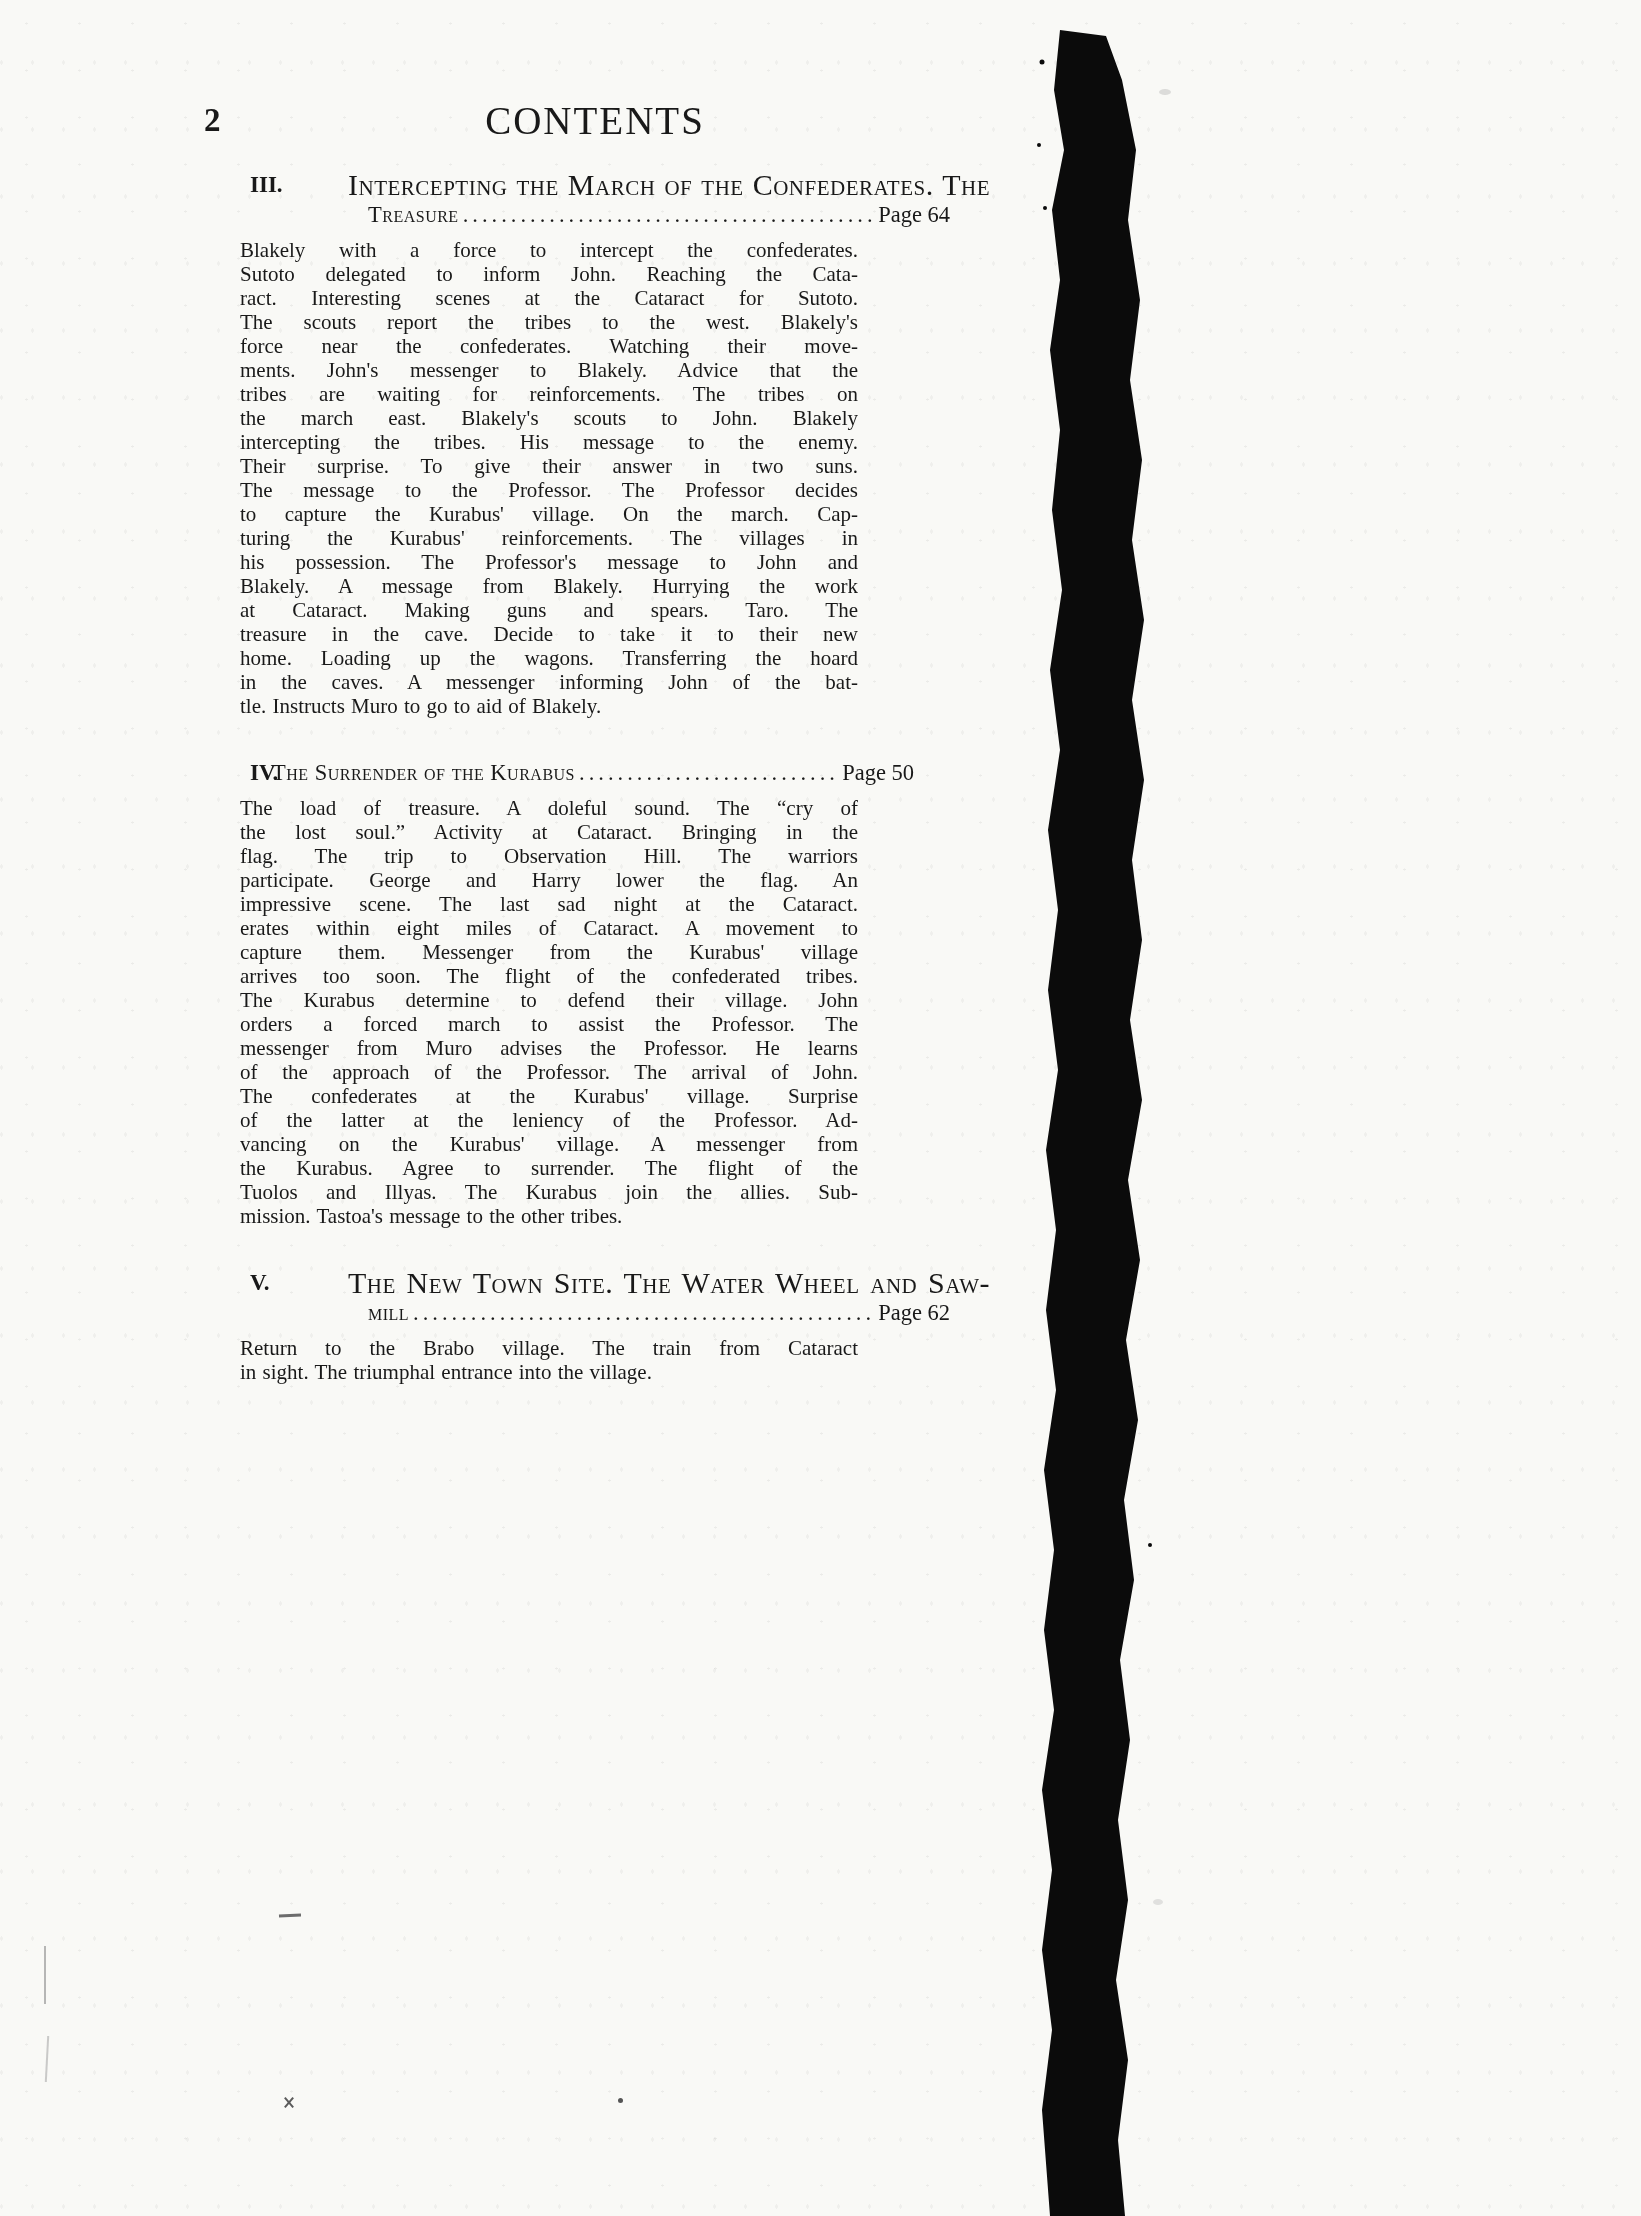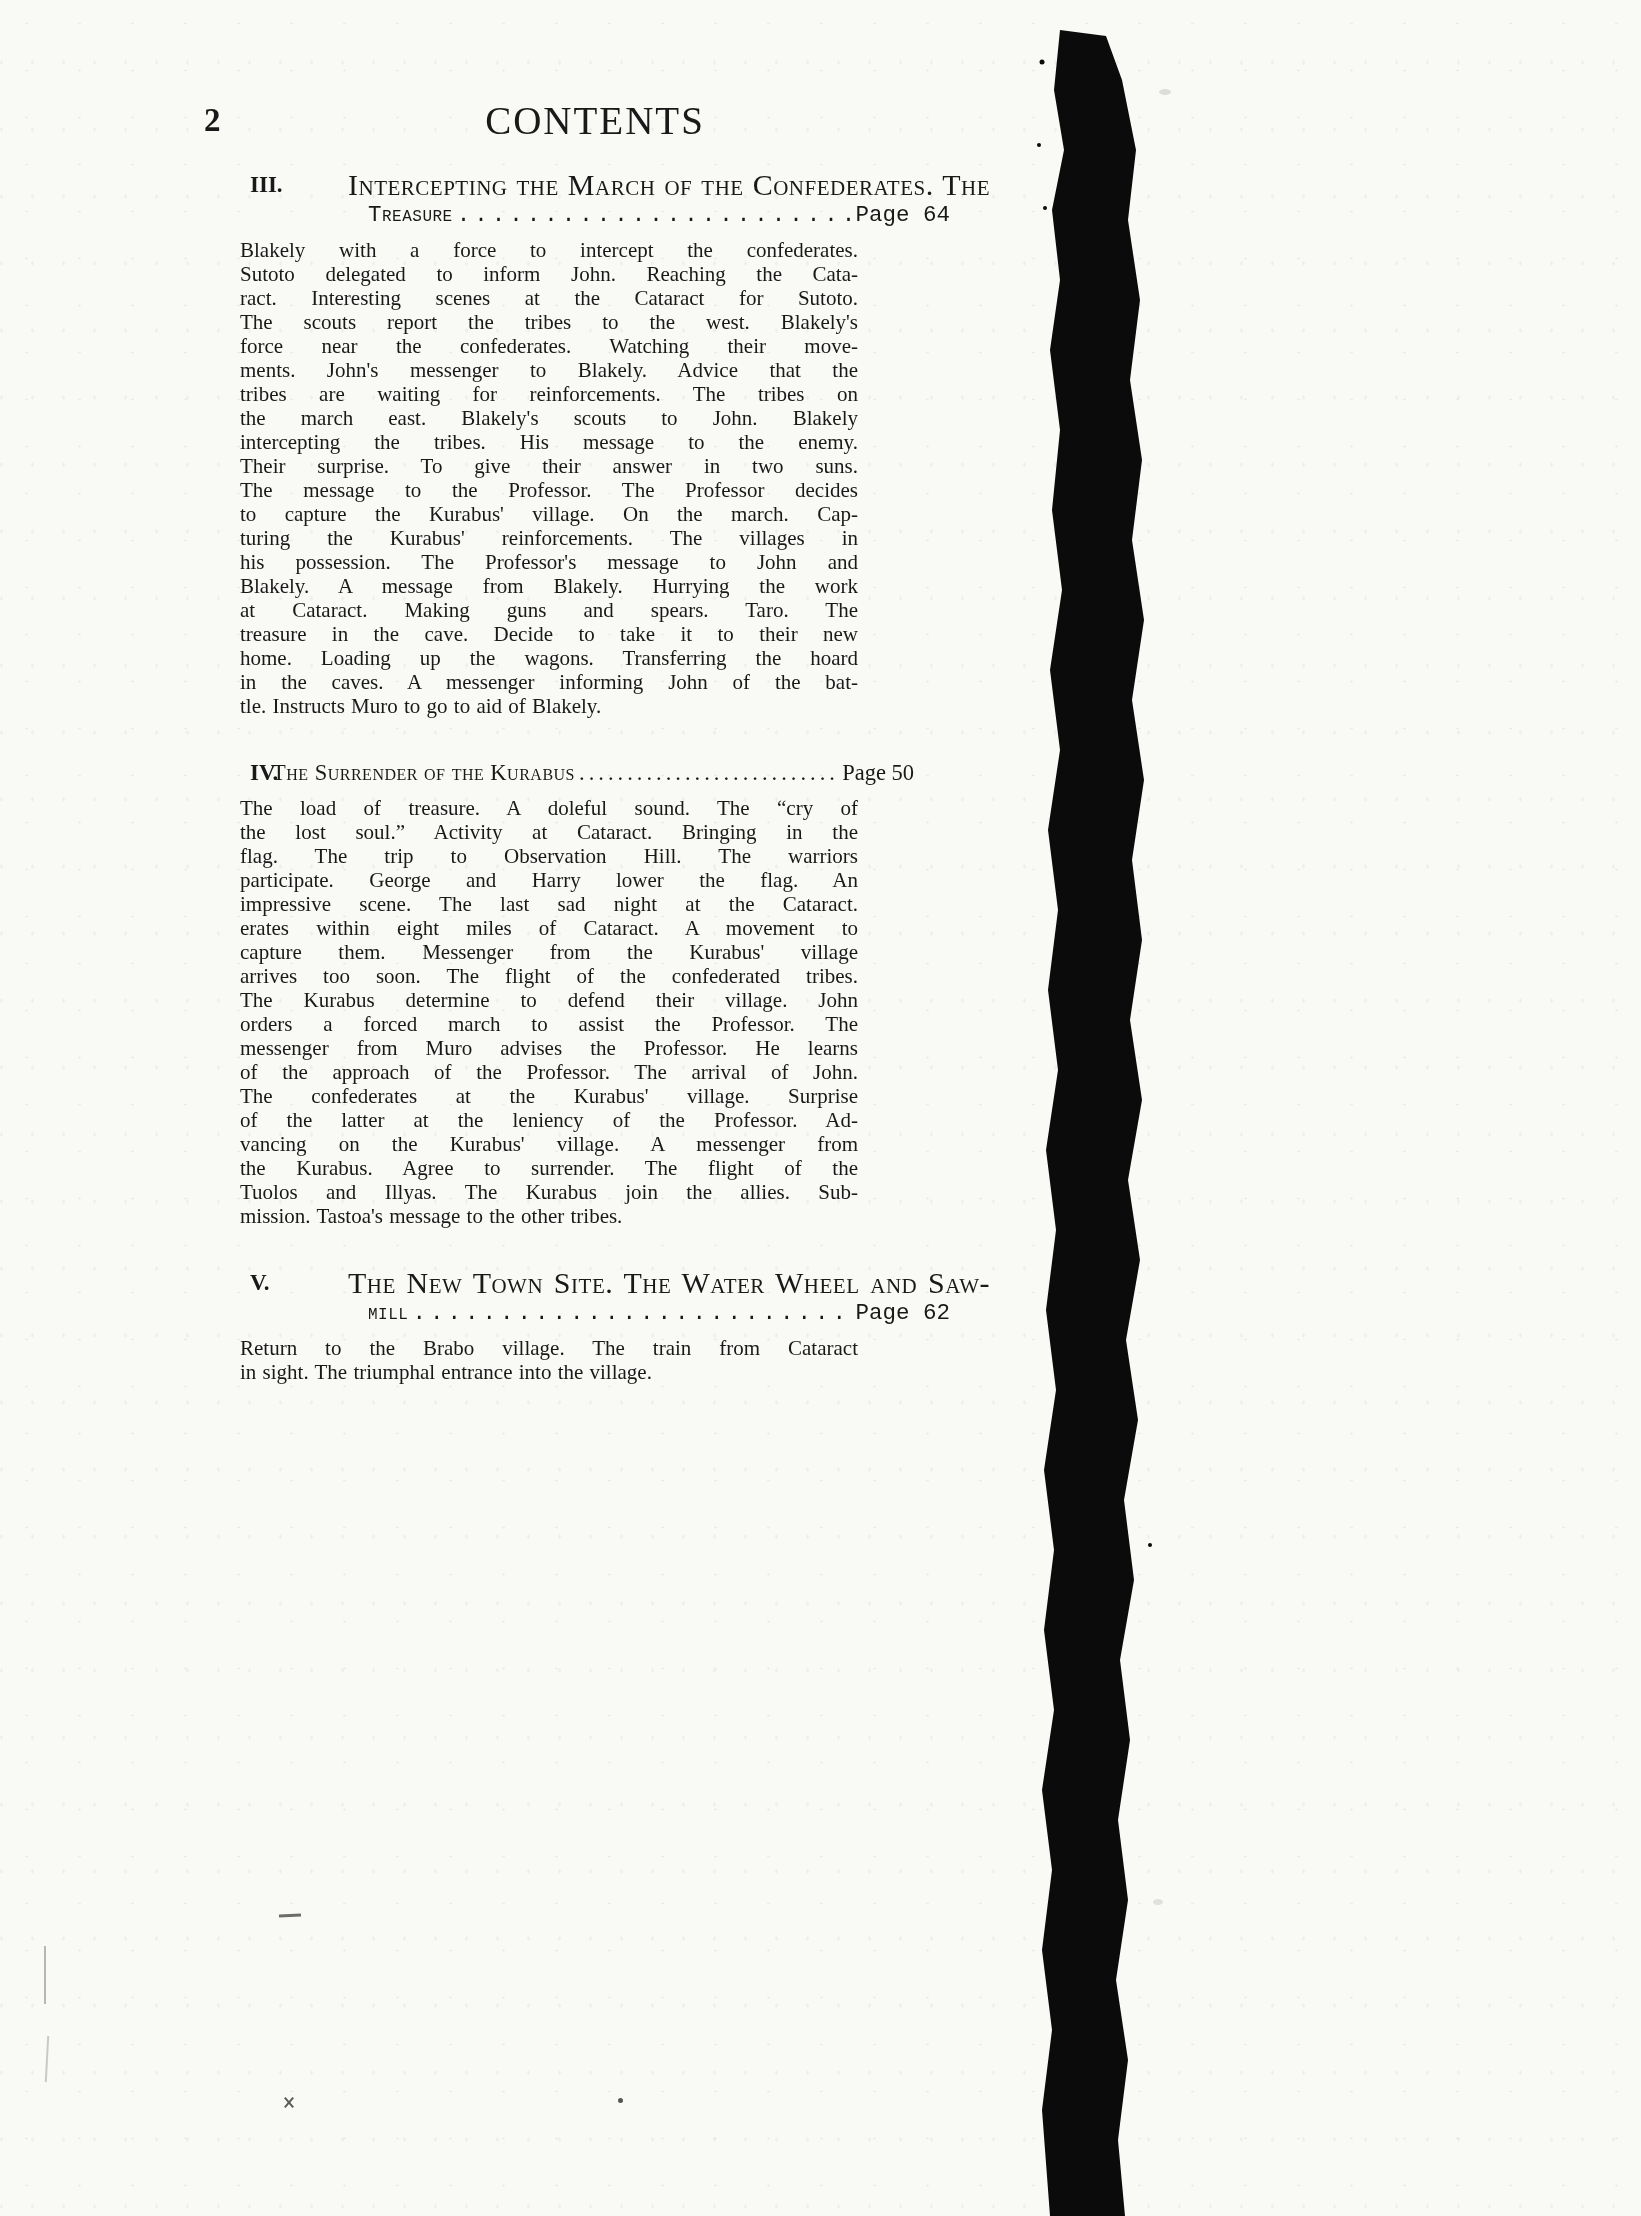--- a/index.html
+++ b/index.html
@@ -38,21 +38,21 @@
   .head1 {
     margin-left:108px; width:642px;
     font-size:30px; line-height:30px; letter-spacing:.5px;
     text-align:justify; text-align-last:justify;
   }
   .headline {
     display:flex; align-items:baseline;
     margin-left:32px; width:642px;
     font-size:22.5px; line-height:30px;
   }
-  .entry.two-line .headline { margin-left:128px; width:582px;font-family:Liberation Mono, monospace; }
+  .entry.two-line .headline { margin-left:128px; width:582px; }
   .h2text { letter-spacing:.5px; white-space:nowrap; }
   .leader {
     flex:1; overflow:hidden; white-space:nowrap;
     letter-spacing:4px; margin:0 4px;
   }
   .pageref { white-space:nowrap; }
   .body { width:618px; margin-top:8px; font-size:21px; word-spacing:1px; }
   .bline { line-height:24px; text-align:justify; text-align-last:justify; }
   .bline.last { text-align-last:left; }
 

